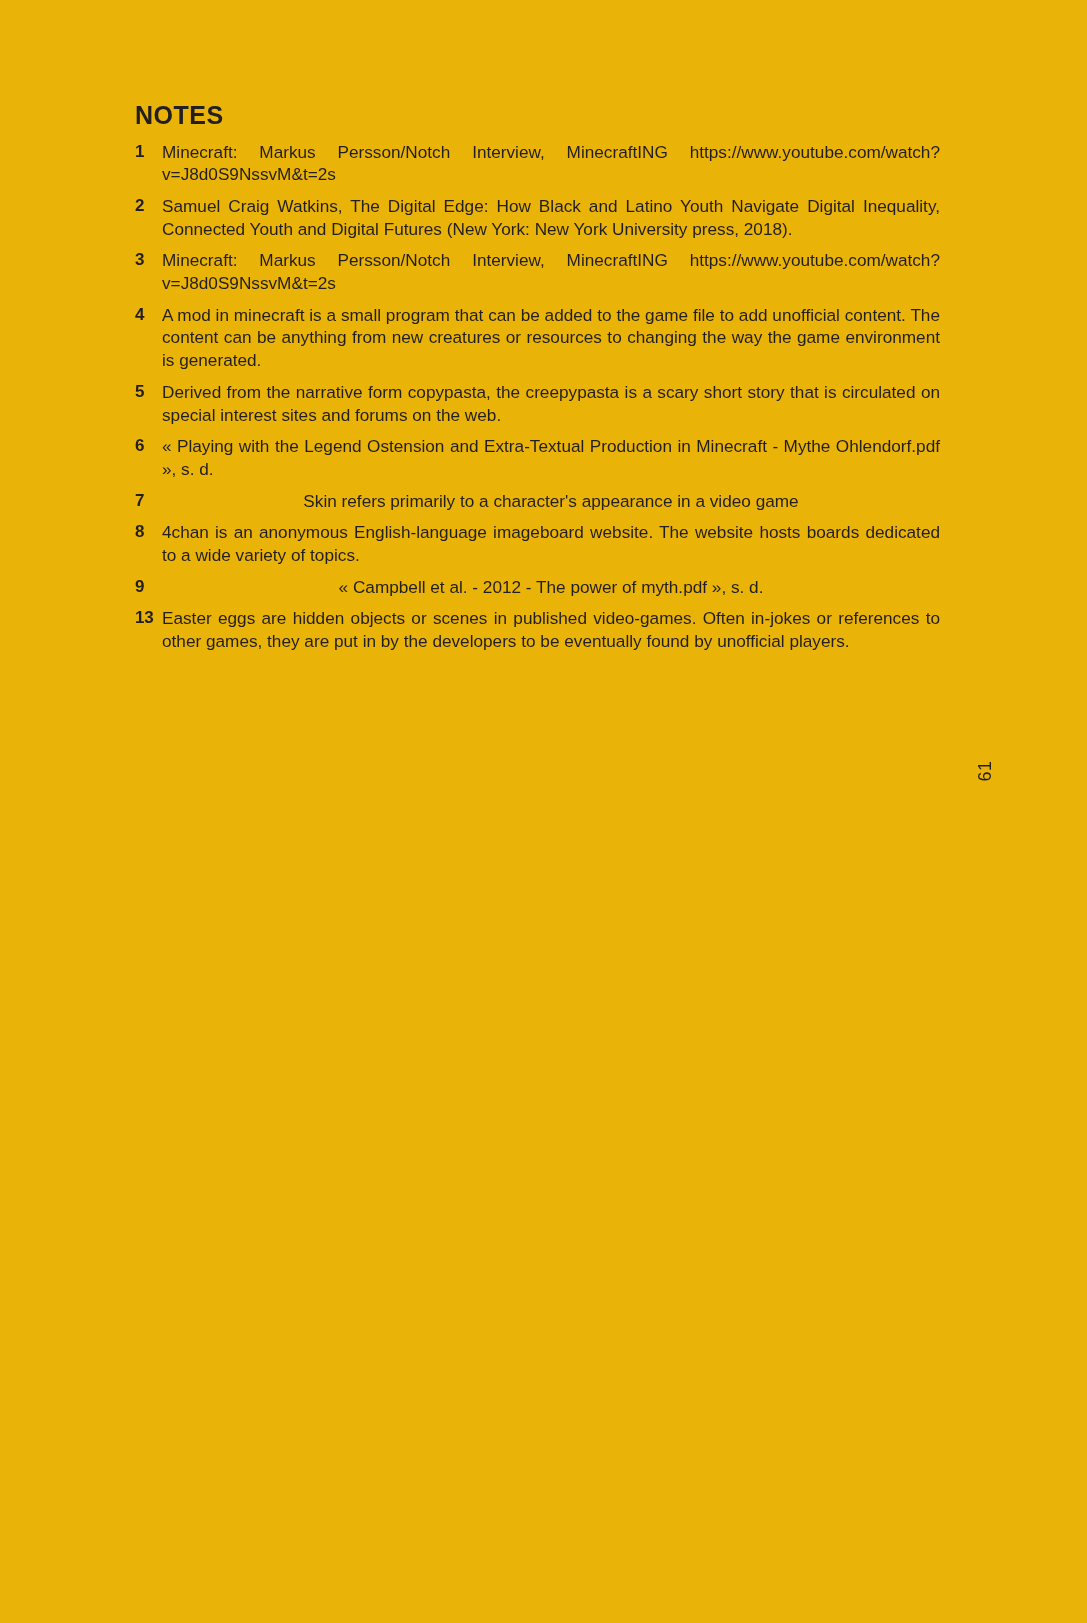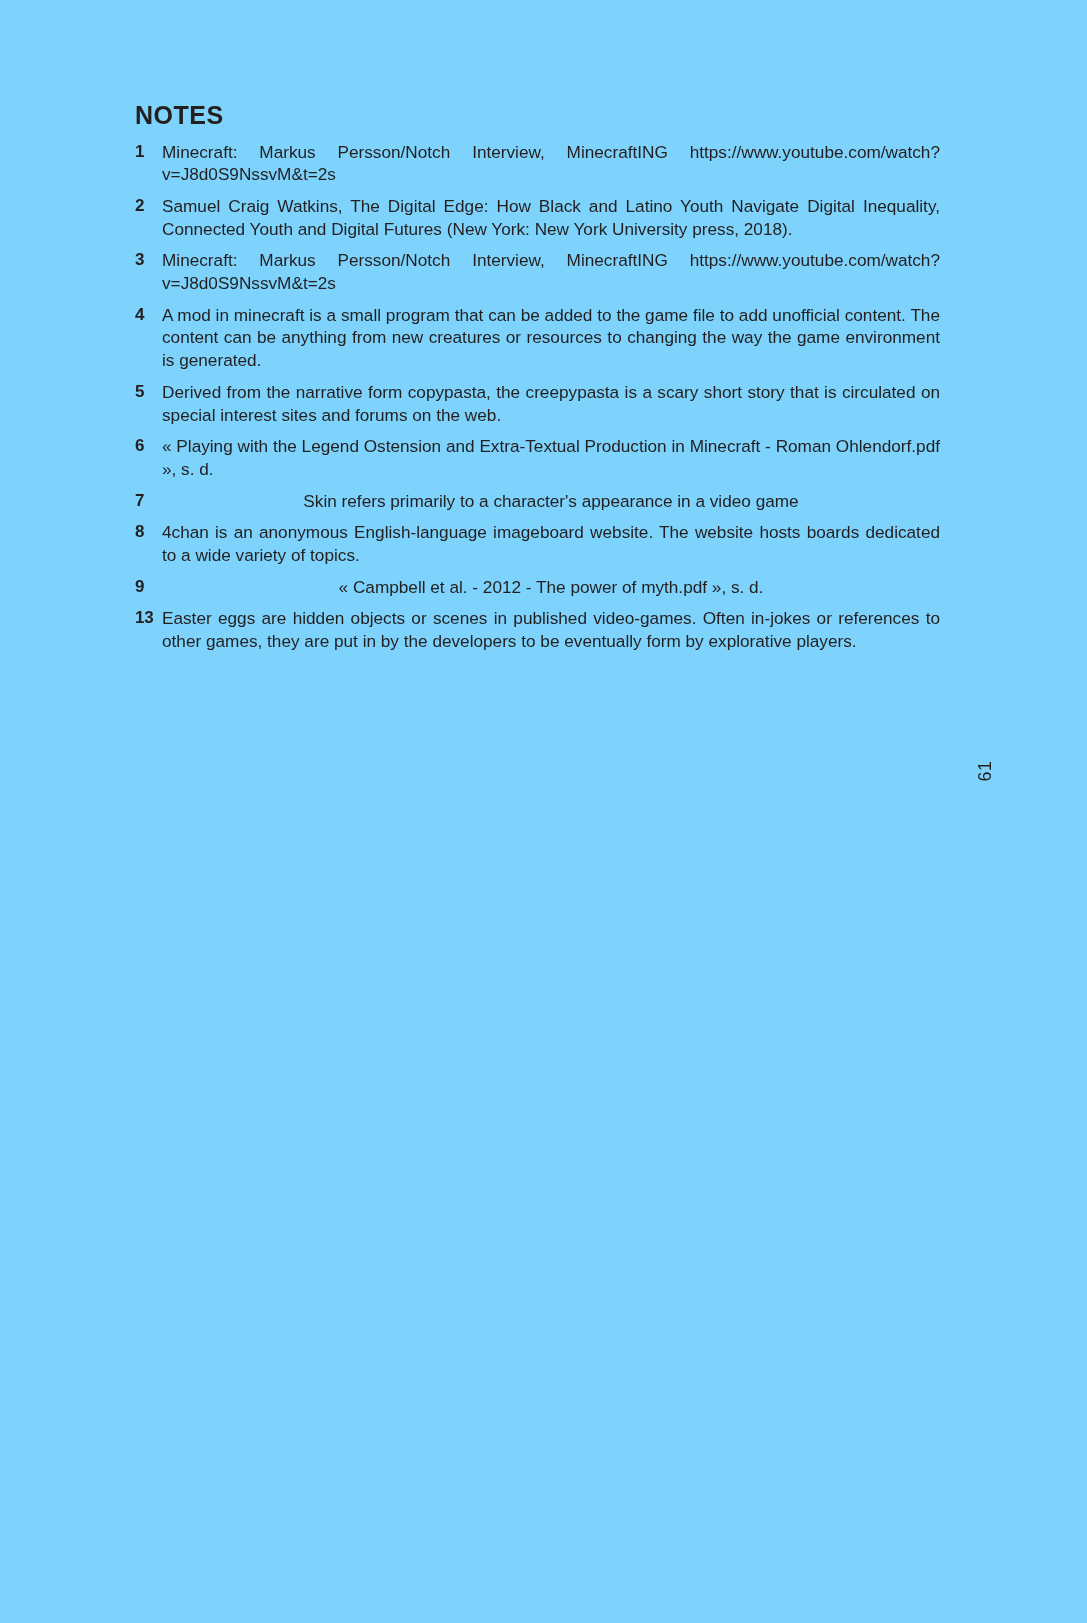--- a/index.html
+++ b/index.html
@@ -13,21 +13,21 @@
     height: 1623px;
     position: relative;
     font-family: "Liberation Sans", sans-serif;
     color: #231f20;
     overflow: hidden;
   }
 
   .page {
     position: absolute;
     inset: 0;
-    background: #7dd3fc;
+    background: #eab308;
   }
 
   
   .content {
     position: absolute;
     left: 135px;
     top: 102px;
     width: 805px;
   }
 
@@ -127,37 +127,37 @@
         <li class="note">
           <span class="note-num">4</span>
           <span class="note-text">A mod in minecraft is a small program that can be added to the game file to add unofficial content. The content can be anything from new creatures or resources to changing the way the game environment is generated.</span>
         </li>
         <li class="note">
           <span class="note-num">5</span>
           <span class="note-text">Derived from the narrative form copypasta, the creepypasta is a scary short story that is circulated on special interest sites and forums on the web.</span>
         </li>
         <li class="note">
           <span class="note-num">6</span>
-          <span class="note-text">« Playing with the Legend Ostension and Extra-Textual Production in Minecraft - Roman Ohlendorf.pdf », s. d.</span>
+          <span class="note-text">« Playing with the Legend Ostension and Extra-Textual Production in Minecraft - Mythe Ohlendorf.pdf », s. d.</span>
         </li>
         <li class="note">
           <span class="note-num">7</span>
           <span class="note-text ragged">Skin refers primarily to a character's appearance in a video game</span>
         </li>
         <li class="note">
           <span class="note-num">8</span>
           <span class="note-text">4chan is an anonymous English-language imageboard website. The website hosts boards dedicated to a wide variety of topics.</span>
         </li>
         <li class="note">
           <span class="note-num">9</span>
           <span class="note-text ragged">« Campbell et al. ‑ 2012 ‑ The power of myth.pdf », s. d.</span>
         </li>
         <li class="note">
           <span class="note-num wide">13</span>
-          <span class="note-text">Easter eggs are hidden objects or scenes in published video-games. Often in-jokes or references to other games, they are put in by the developers to be eventually form by explorative players.</span>
+          <span class="note-text">Easter eggs are hidden objects or scenes in published video-games. Often in-jokes or references to other games, they are put in by the developers to be eventually found by unofficial players.</span>
         </li>
       </ol>
   </div>
 
   <div class="folio">
     <span>61</span>
   </div>
 
 </div>
 

